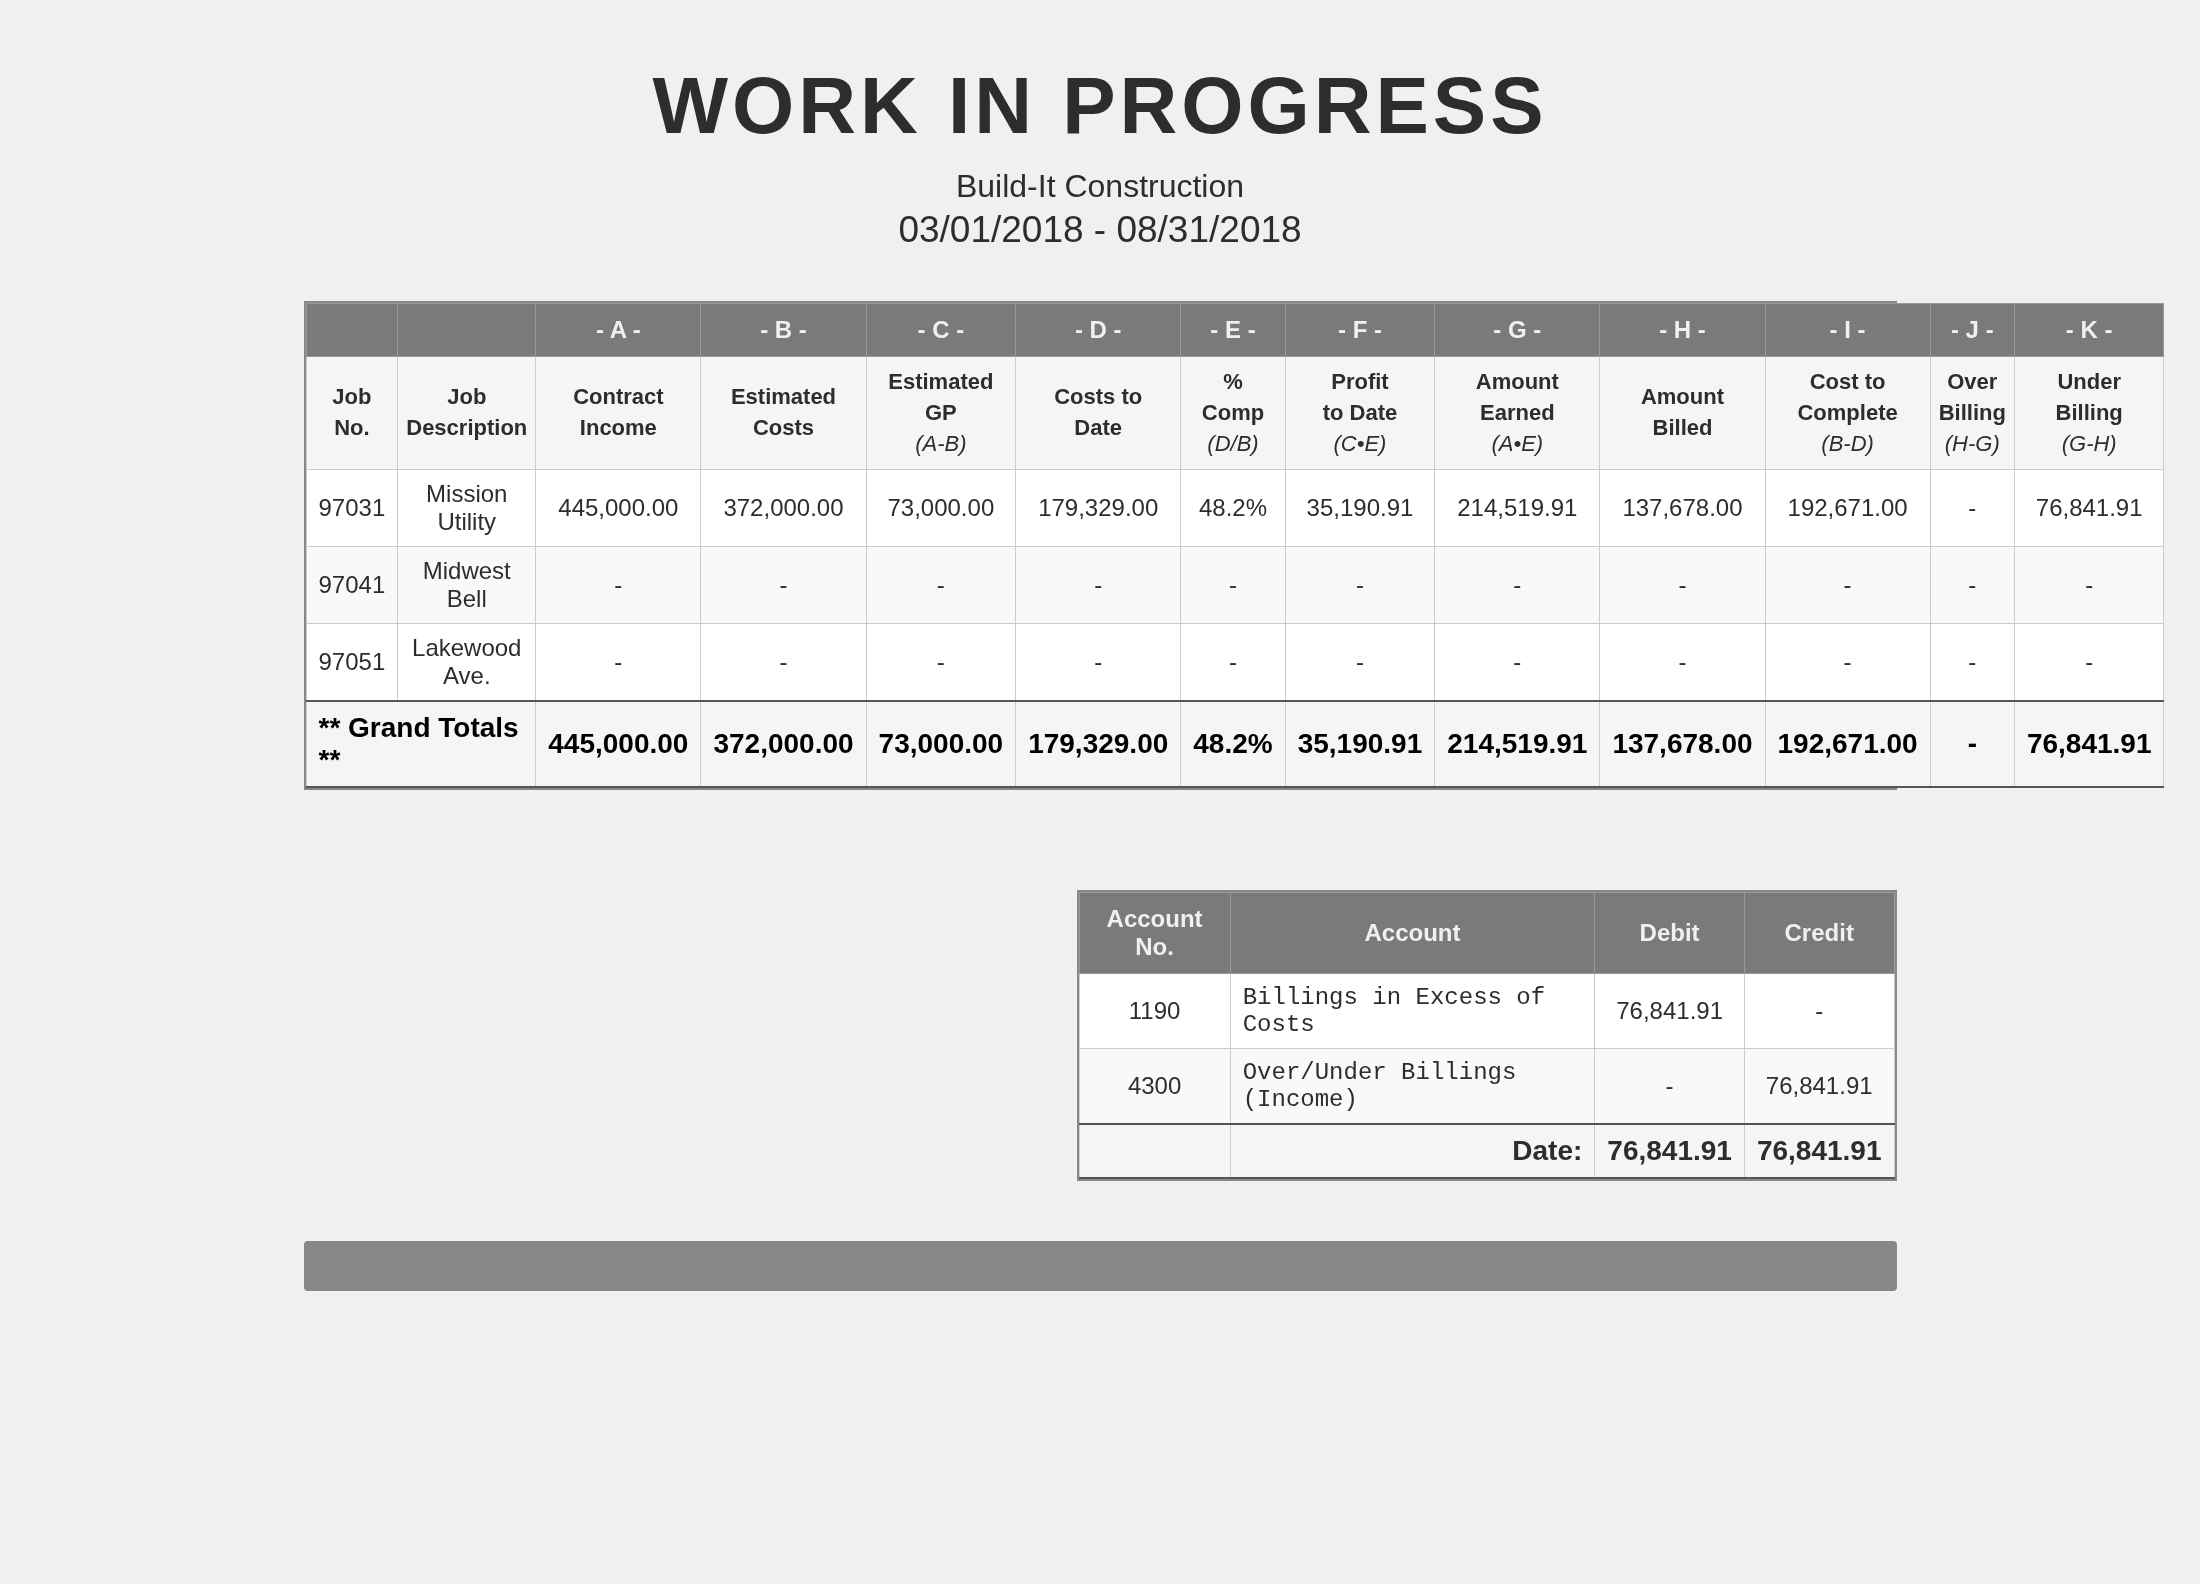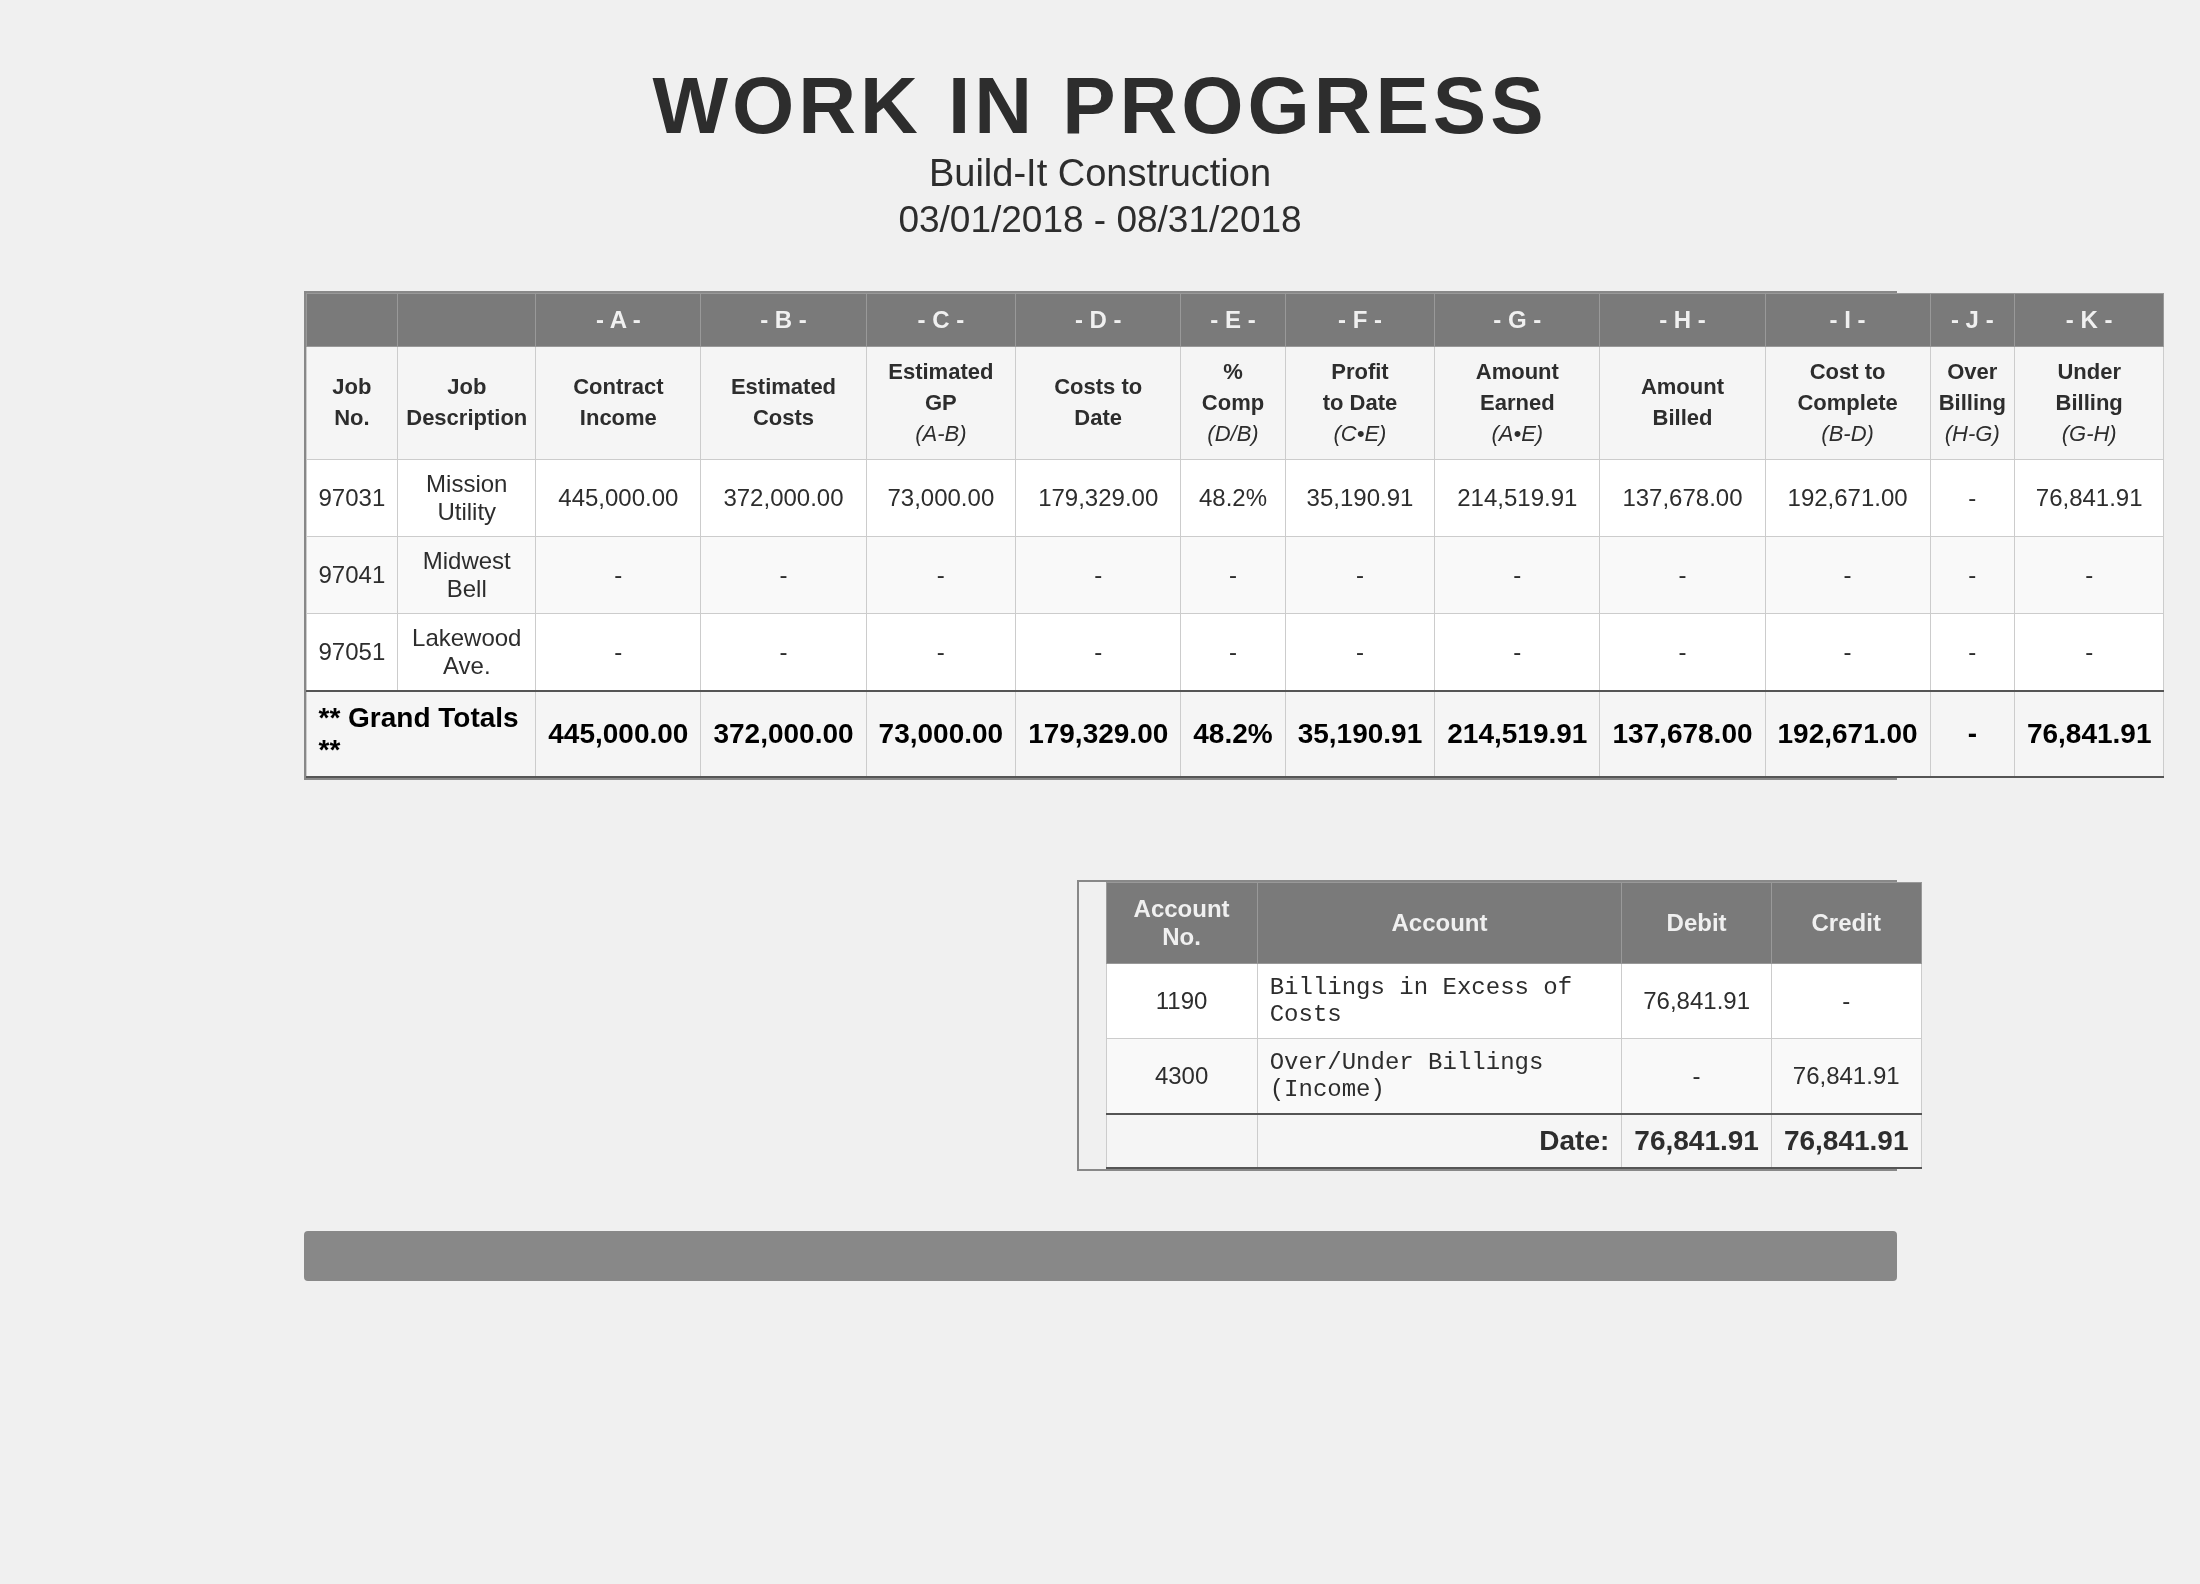--- a/index.html
+++ b/index.html
@@ -23,24 +23,24 @@
       margin-bottom: 50px;
     }
     .main-title {
       font-size: 80px;
       font-weight: 900;
       color: #2d2d2d;
       letter-spacing: 4px;
       text-transform: uppercase;
     }
     .sub-title {
-      font-size: 38px;
+      font-size: 32px;
       font-weight: 400;
       color: #2d2d2d;
-      margin-top: 0;
+      margin-top: 16px;
     }
     .date-range {
       font-size: 37px;
       color: #2d2d2d;
       margin-top: 4px;
     }
     .main-table-wrapper {
       margin-top: 40px;
       border: 2px solid #888;
     }
@@ -92,21 +92,20 @@
     .secondary-table-wrapper {
       margin-top: 50px;
       margin-left: auto;
       width: 820px;
       border: 2px solid #888;
     }
     .secondary-table {
       width: 100%;
       border-collapse: collapse;
       font-size: 24px;
-      margin-left: 27px;
     }
     .secondary-table th {
       background: #7a7a7a;
       color: #f0f0f0;
       font-weight: 700;
       font-size: 24px;
       padding: 12px 10px;
       border: 1px solid #999;
       text-align: center;
     }

